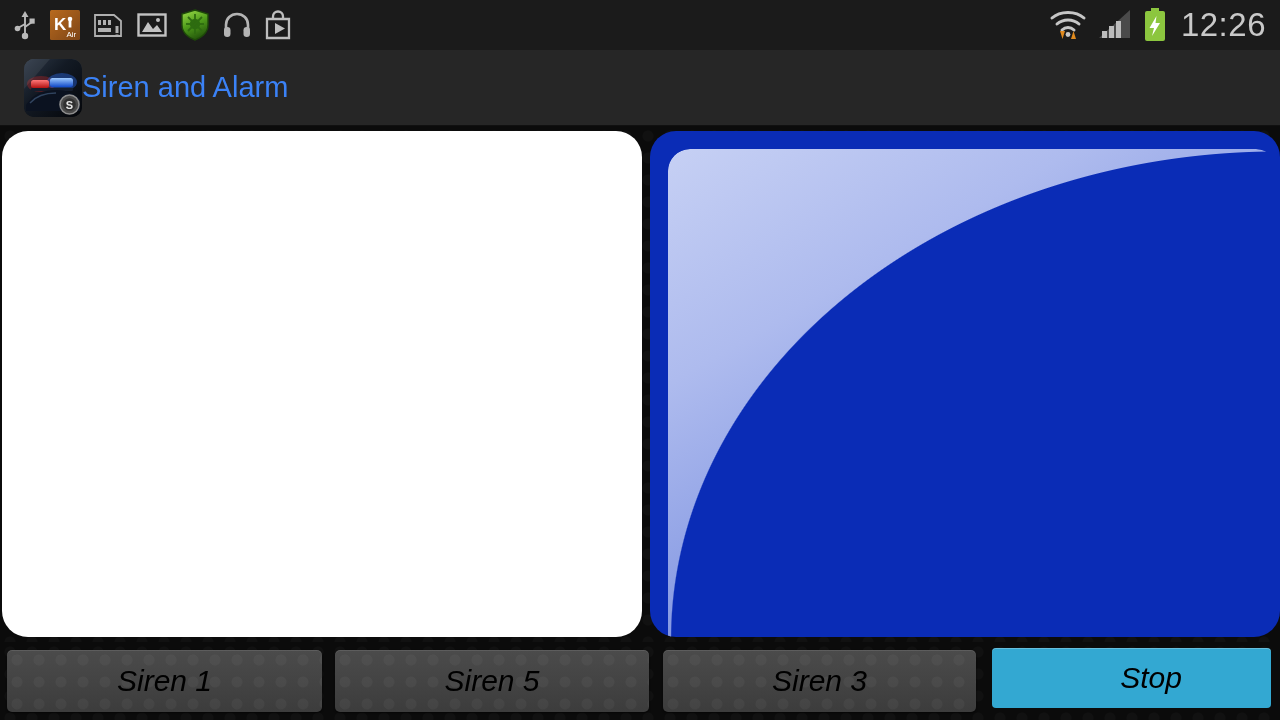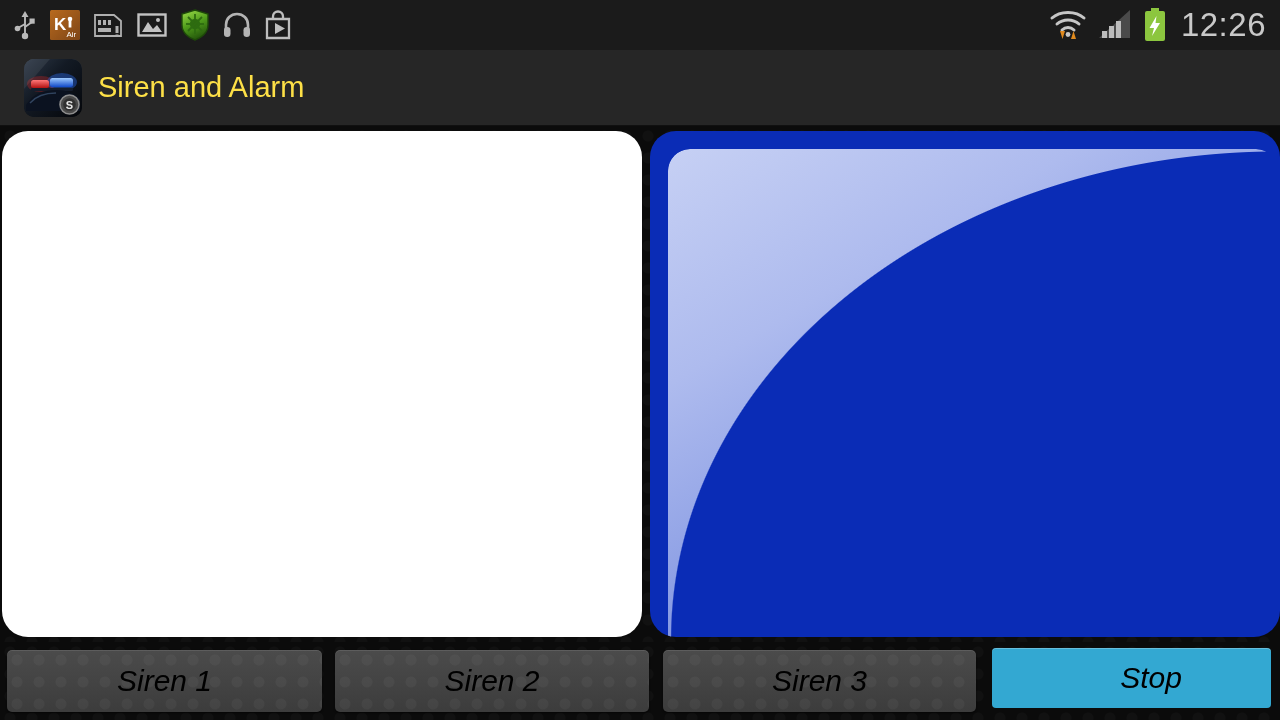--- a/index.html
+++ b/index.html
@@ -72,23 +72,22 @@
   #app-icon {
     width: 58px; height: 58px;
     border-radius: 10px;
     position: relative;
     overflow: hidden;
     flex: 0 0 auto;
     background: linear-gradient(145deg, #2b3442 0%, #10151d 45%, #05070b 100%);
     box-shadow: inset 0 1px 0 rgba(255,255,255,0.16);
   }
   #app-title {
-    color: #fde047;
+    color: #3b82f6;
     font-size: 29px;
-    margin-left: 16px;
     font-weight: normal;
     white-space: nowrap;
   }
 
   
   #content {
     position: absolute;
     left: 0; top: 126px;
     width: 1280px; height: 516px;
     background:
@@ -331,21 +330,21 @@
     </div>
   </div>
 
   <div id="button-bar">
 
     <button class="btn btn-siren" id="btn-siren-1">
       <span>Siren 1</span>
     </button>
 
     <button class="btn btn-siren" id="btn-siren-2">
-      <span>Siren 2</span>
+      <span>Siren 5</span>
     </button>
 
     <button class="btn btn-siren" id="btn-siren-3">
       <span>Siren 3</span>
     </button>
 
     <button class="btn" id="btn-stop">
       <span>Stop</span>
     </button>
   </div>

